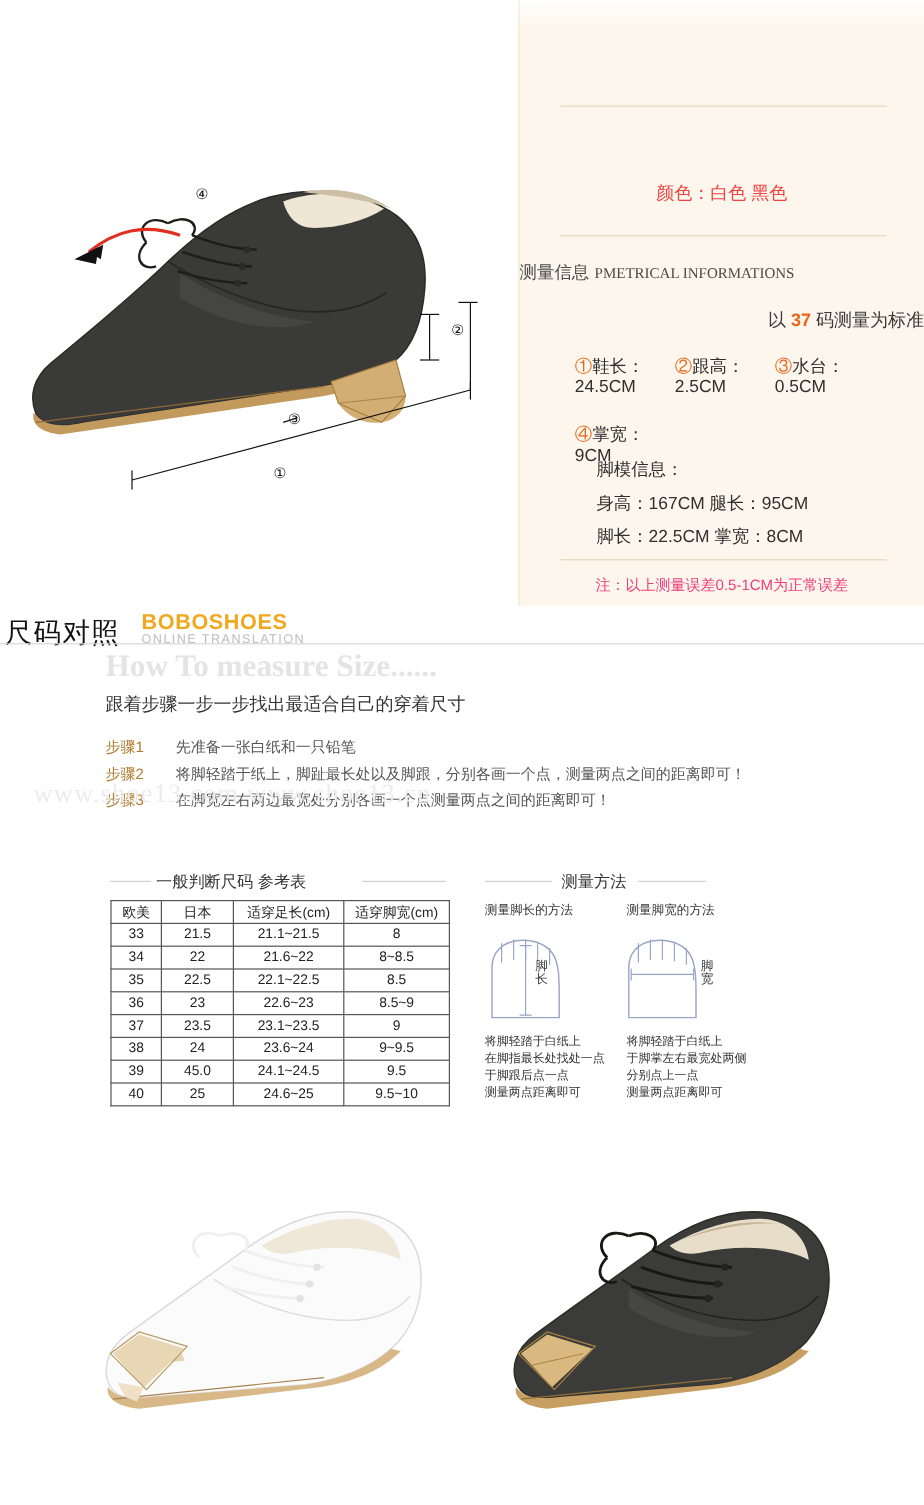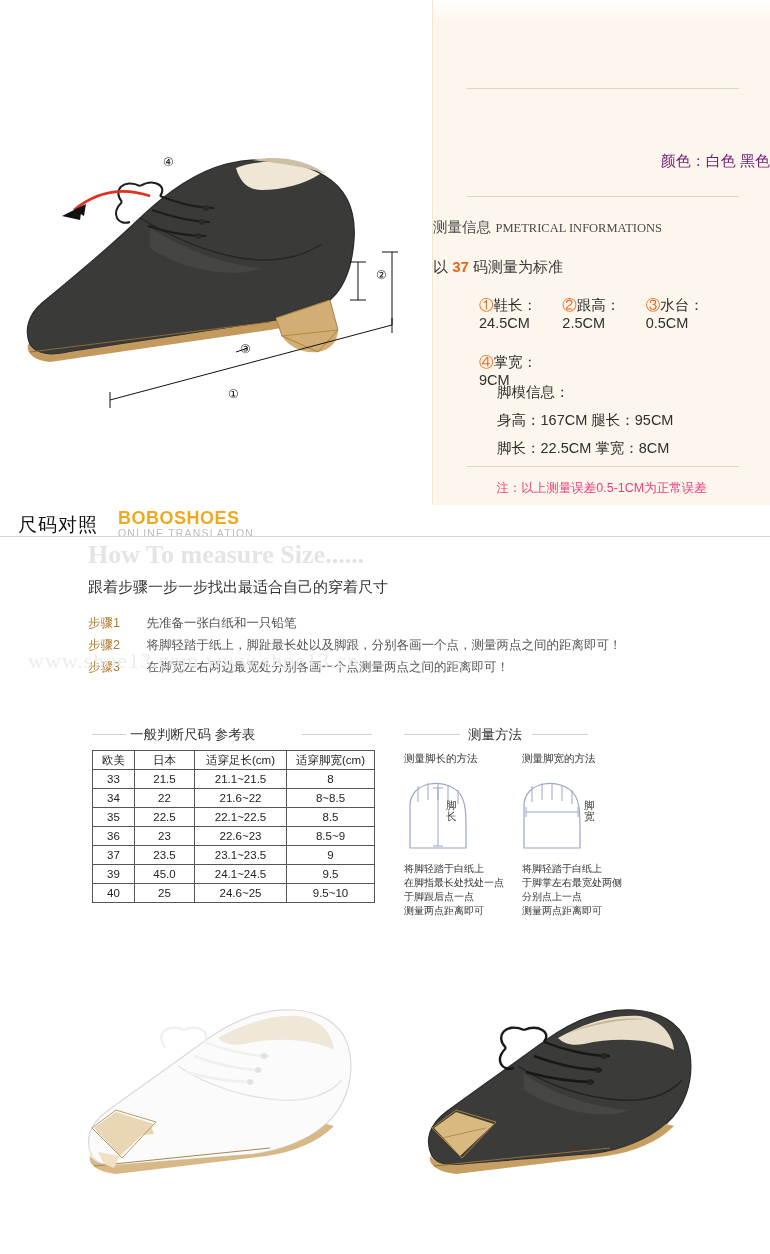--- a/index.html
+++ b/index.html
@@ -24,29 +24,29 @@
     position:absolute; left:0; top:0; width:100%; height:22px;
     background: linear-gradient(#ffffff, #fdf6ec);
   }
   .info-title { position:absolute; left:0; top:42px; width:100%; text-align:center; }
   .info-title .cn { font-size:16px; color:#4a4a4a; letter-spacing:1px; }
   .info-title .en { font-size:13.5px; color:#4a4a4a; font-family:"Liberation Serif", serif; }
   .rule {
     position:absolute; height:1px; background:#e6d6bb; left:34px; width:272px;
   }
   .info-color {
-    position:absolute; left:0; top:152px; width:100%; text-align:right;
-    font-size:15px; color:#701a75;
+    position:absolute; left:0; top:152px; width:100%; text-align:center;
+    font-size:15px; color:#ef4444;
   }
   .info-sub { position:absolute; left:0; top:218px; width:100%; }
   .info-sub .cn { font-size:14.5px; color:#4a4a4a; }
   .info-sub .en { font-size:12.5px; color:#4a4a4a; font-family:"Liberation Serif", serif; }
 
   .std-line {
-    position:absolute; left:0; top:258px; width:100%; text-align:left;
+    position:absolute; left:0; top:258px; width:100%; text-align:right;
     font-size:15px; color:#3a3a3a;
   }
   .std-line .hl { color:#e8671a; font-weight:bold; }
 
   .measure-grid {
     position:absolute; left:46px; top:296px; width:250px;
     display:grid; grid-template-columns: 1fr 1fr 1fr; row-gap:22px;
     font-size:14.5px; color:#2f2f2f;
   }
   .measure-grid .num { color:#e8671a; }
@@ -58,21 +58,21 @@
 
   .note {
     position:absolute; left:0; top:480px; width:100%; text-align:center;
     font-size:12.5px; color:#ef3c7a;
   }
 
   
   .shoe-top { position:absolute; left:0; top:0; width:432px; height:505px; }
 
   .mark { position:absolute; font-size:12px; color:#111; }
-  .sc-cn { position:absolute; left:18px; top:512px; font-size:19px; color:#111; letter-spacing:1px; }
+  .sc-cn { position:absolute; left:4px; top:512px; font-size:23px; color:#111; letter-spacing:1px; }
   .sc-brand { position:absolute; left:118px; top:508px; }
   .sc-brand .b1 { font-size:18px; color:#f0a81e; font-weight:bold; letter-spacing:0.5px; }
   .sc-brand .b2 { display:block; font-size:10.5px; color:#bdbdbd; letter-spacing:1.2px; margin-top:-2px;}
   .divider { position:absolute; left:0; top:536px; width:770px; height:1px; background:#d8d8d8; }
 
   .howto {
     position:absolute; left:88px; top:540px;
     font-size:26px; color:#e4e4e4; font-family:"Liberation Serif", serif;font-weight:bold;
   }
   .howto-cn { position:absolute; left:88px; top:578px; font-size:15px; color:#333; }
@@ -302,20 +302,26 @@
         <td>36</td>
         <td>23</td>
         <td>22.6~23</td>
         <td>8.5~9</td>
       </tr>
       <tr>
         <td>37</td>
         <td>23.5</td>
         <td>23.1~23.5</td>
         <td>9</td>
+      </tr>
+      <tr>
+        <td>38</td>
+        <td>24</td>
+        <td>23.6~24</td>
+        <td>9~9.5</td>
       </tr>
       <tr>
         <td>39</td>
         <td>45.0</td>
         <td>24.1~24.5</td>
         <td>9.5</td>
       </tr>
       <tr>
         <td>40</td>
         <td>25</td>

